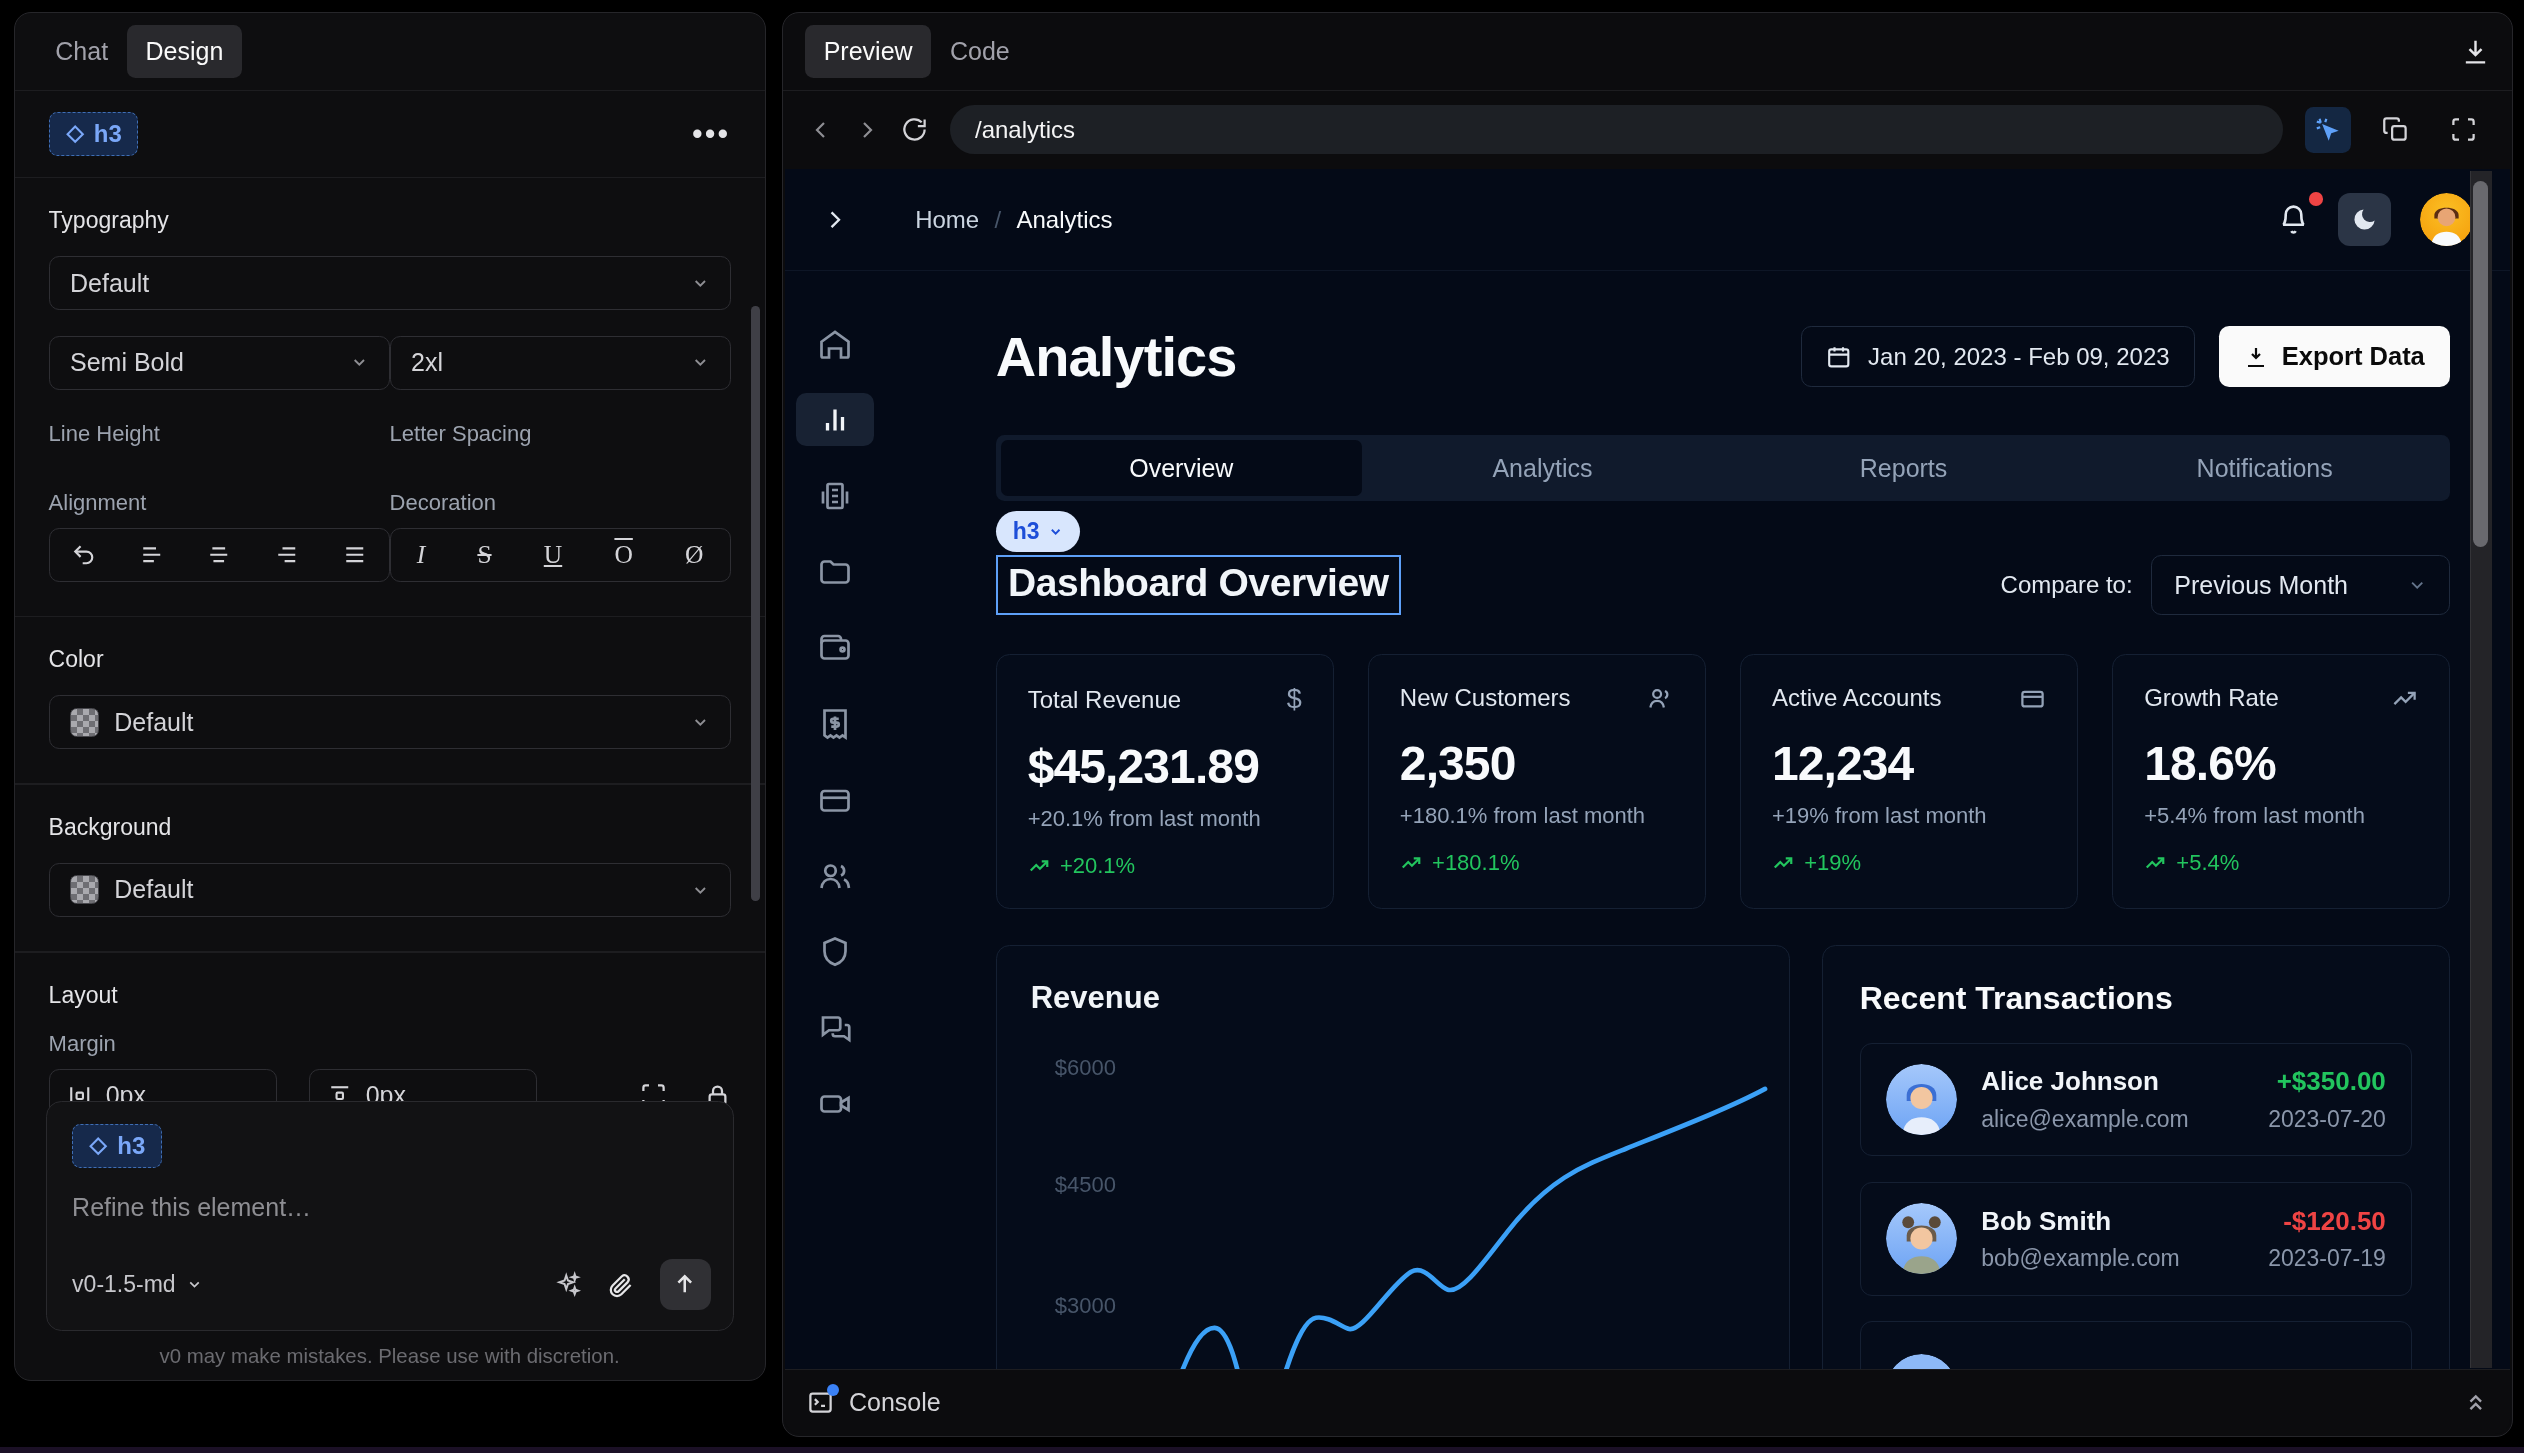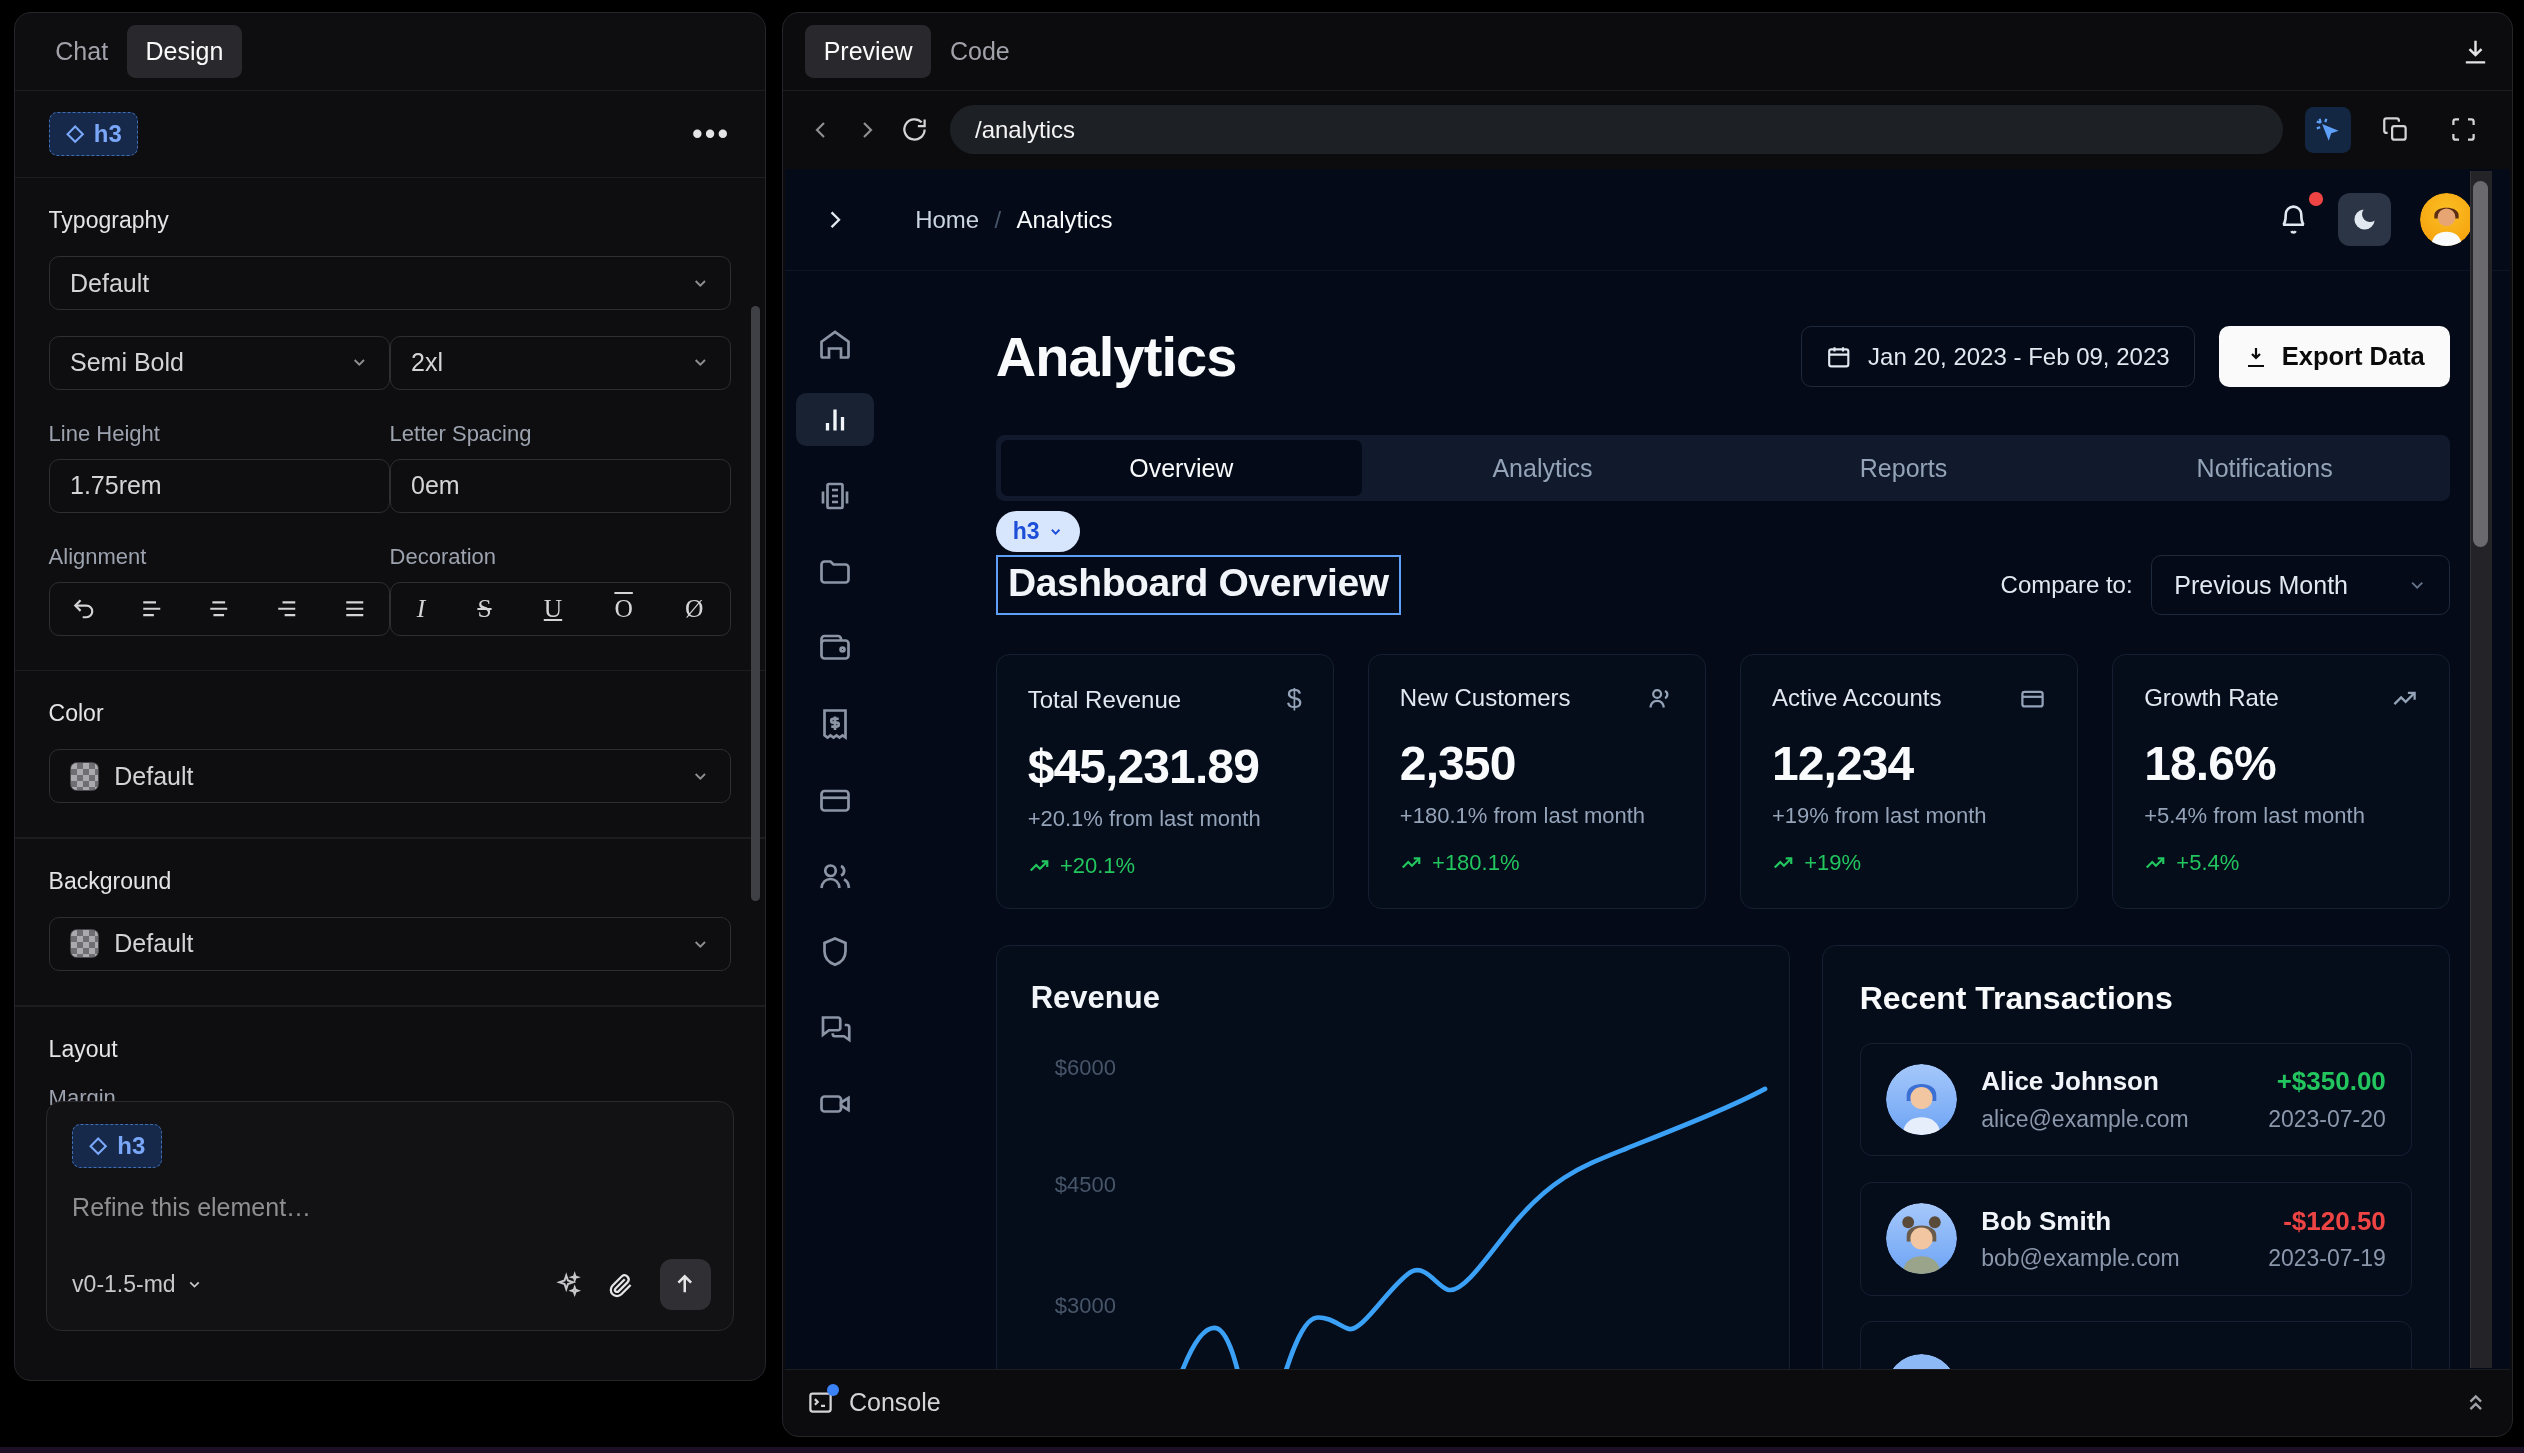--- a/index.html
+++ b/index.html
@@ -195,24 +195,20 @@
                 <svg width="18.7" height="18.7" viewBox="0 0 24 24" fill="none" stroke="currentColor" stroke-width="2.4">
                   <path d="m6 9 6 6 6-6"></path>
                 </svg>
               </span>
           </div>
         </div>
         <div class="row2 mt36">
           <div class="field-label">Line Height</div>
           <div class="field-label">Letter Spacing</div>
         </div>
-        <div class="row2">
-          <div class="input">1.75rem</div>
-          <div class="input">0em</div>
-        </div>
         <div class="row2 mt36">
           <div class="field-label">Alignment</div>
           <div class="field-label">Decoration</div>
         </div>
         <div class="row2">
           <div class="icon-group">
             <span>
                 <svg width="25.5" height="25.5" viewBox="0 0 24 24" fill="none" stroke="currentColor" stroke-width="2">
                   <path d="M9 14 4 9l5-5"></path>
                   <path d="M4 9h10.5a5.5 5.5 0 0 1 0 11H11"></path>
@@ -386,20 +382,21 @@
             </span>
           <span class="send-btn">
               <svg width="25.5" height="25.5" viewBox="0 0 24 24" fill="none" stroke="currentColor" stroke-width="2.4">
                 <path d="M12 20V5M6 11l6-6 6 6"></path>
               </svg>
             </span>
         </div>
       </div>
     </div>
 
+    <div class="lp-footer">v0 may make mistakes. Please use with discretion.</div>
     <div class="lp-scrollthumb"></div>
   </section>
 
   <section class="right-panel">
     <div class="rp-header">
       <div class="lp-tab active">Preview</div>
       <div class="lp-tab">Code</div>
       <span style="margin-left:auto;color:#e4e4e7">
         <svg width="29" height="29" viewBox="0 0 24 24" fill="none" stroke="currentColor" stroke-width="2">
             <path d="M12 3v12M7 10l5 5 5-5M4 21h16"></path>

